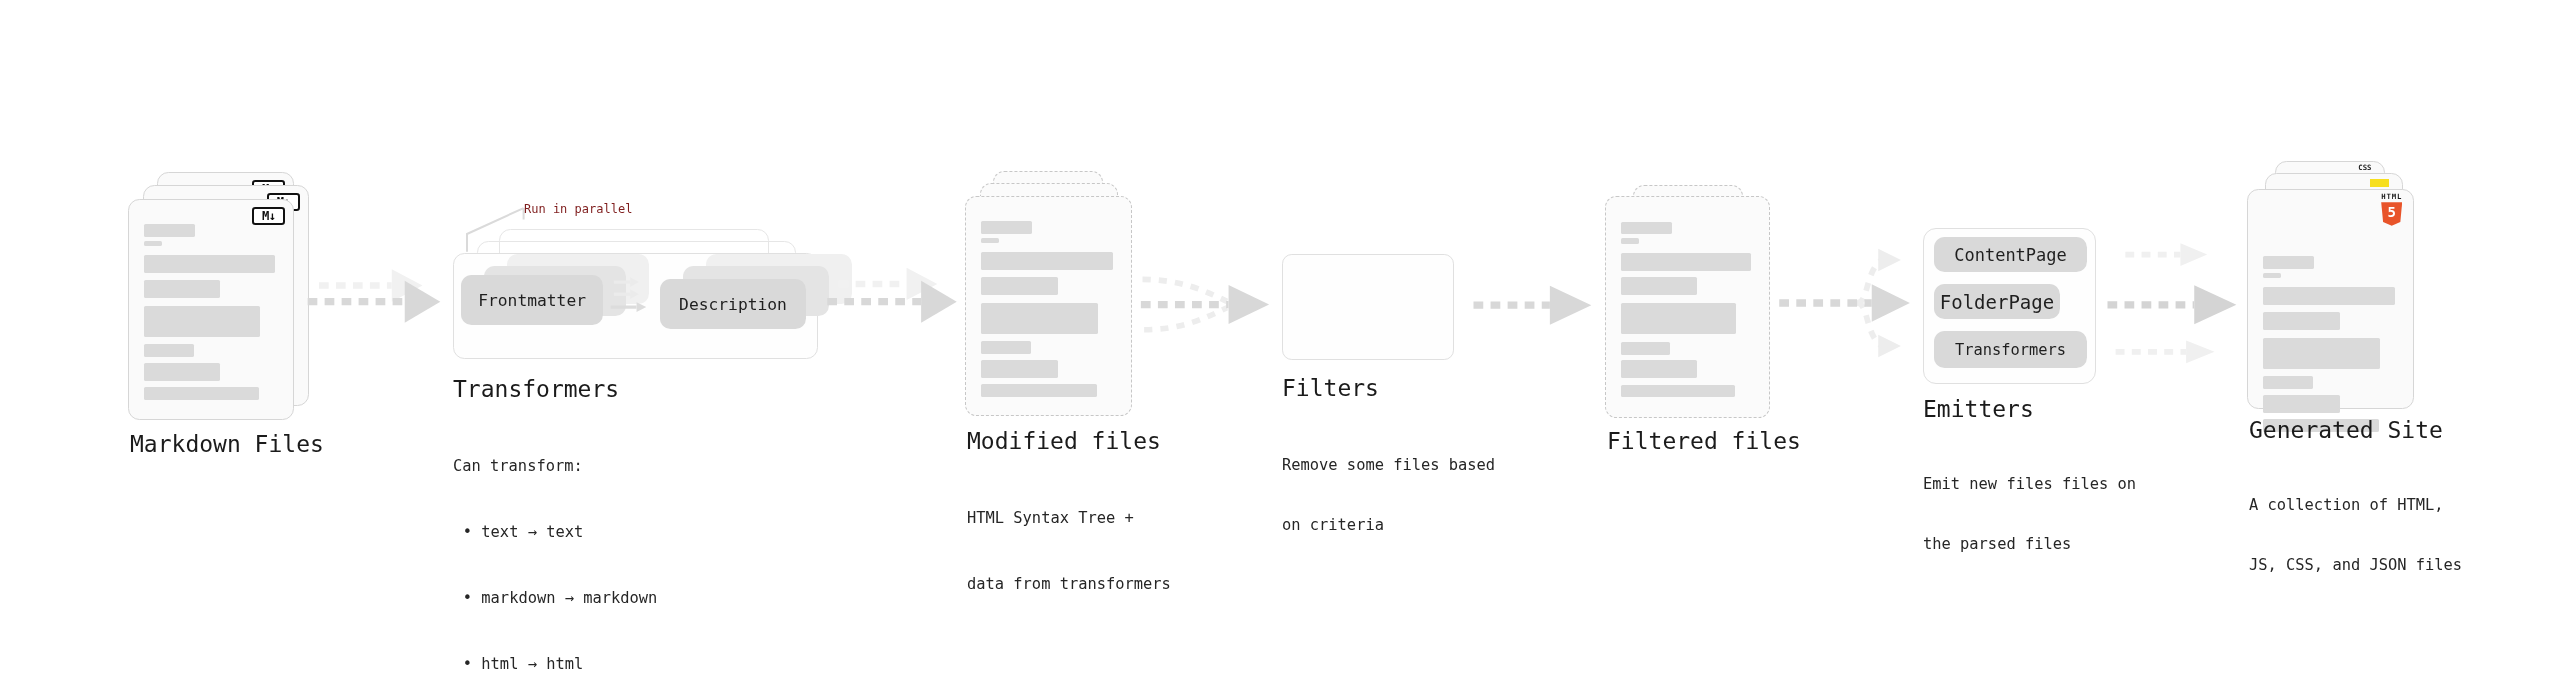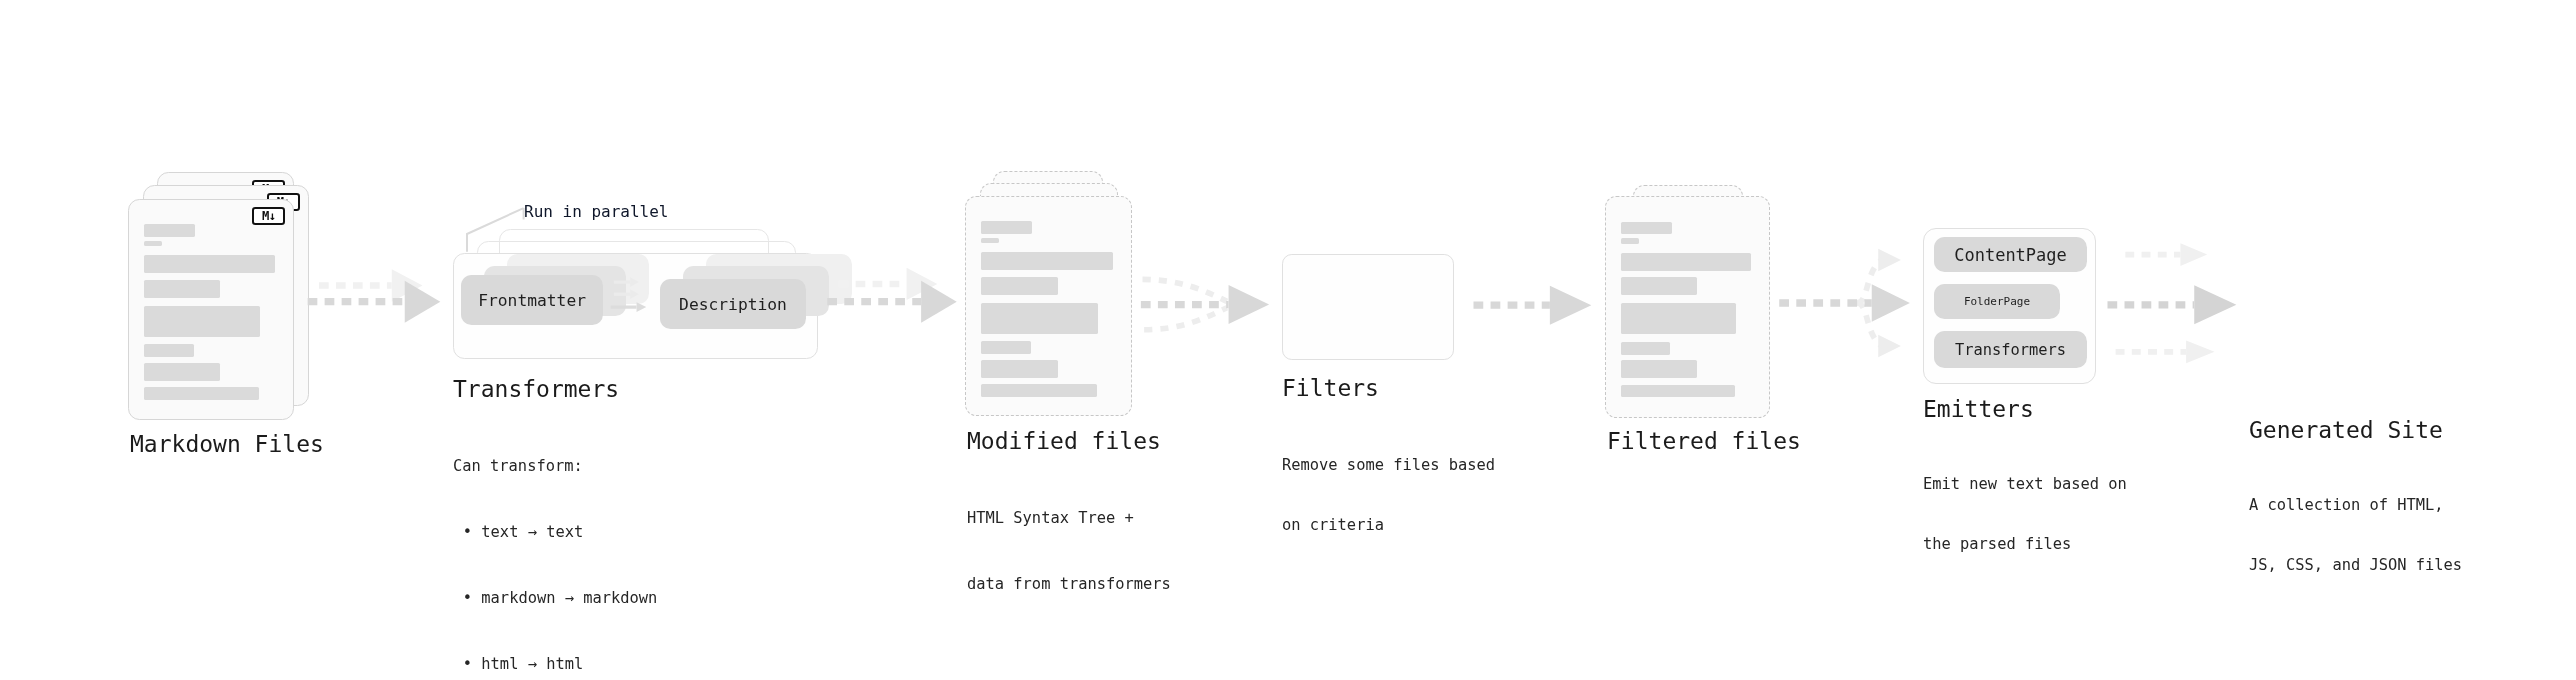--- a/index.html
+++ b/index.html
@@ -31,21 +31,21 @@
   .box.ghost-box{background:transparent;border-color:#e6e6e6;}
   .pill{position:absolute;background:#d9d9d9;border-radius:10.6px;display:flex;align-items:center;
     justify-content:center;font-size:16.3px;color:#1f1f1f;box-sizing:border-box;}
   .pill.g1{background:#e4e4e4;}
   .pill.g2{background:#f0f0f0;}
   
   .node-label{position:absolute;font-size:23px;line-height:24.4px;color:#1b1b1b;white-space:pre;}
   .caption{position:absolute;font-size:15.4px;line-height:22px;color:#262626;white-space:pre;}
   .caption .ln{display:block;}
   .caption .bullet{display:block;padding-left:9.8px;}
-  .annotation{position:absolute;font-size:16px;color:#0f172a;white-space:pre;}
+  .annotation{position:absolute;font-size:12px;color:#7f1d1d;white-space:pre;}
   .abs{position:absolute;}
 </style>
 </head>
 <body>
 
 <div class="canvas">
 
   <div class="stack" style="left:128px;top:172px;width:211px;height:252px">
     <div class="card" style="left:29px;top:0;width:137px;height:221px">
       <div class="md-badge"><span>M↓</span></div>
@@ -199,43 +199,70 @@
       <polygon points="126,130 154,144 126,158" fill="#ededed"></polygon>
       <line x1="4" y1="91" x2="118" y2="91" stroke="#d8d8d8" stroke-width="9" stroke-dasharray="12 9"></line>
       <polygon points="118,68 165,91 118,114" fill="#d8d8d8"></polygon>
     </g>
   </svg>
 
   <div class="box" style="left:1923px;top:228px;width:173px;height:156px;border-radius:13px"></div>
   <div class="pill" style="left:1934px;top:237px;width:153px;height:35px;font-size:17px">
       <span>ContentPage</span>
     </div>
-  <div class="pill" style="left:1934px;top:284px;width:126px;height:35px;font-size:11px">
+  <div class="pill" style="left:1934px;top:284px;width:126px;height:35px;font-size:19px">
       <span>FolderPage</span>
     </div>
   <div class="pill" style="left:1934px;top:331px;width:153px;height:37px;font-size:15.4px">
       <span>Transformers</span>
     </div>
   <div class="node-label" style="left:1923px;top:397px">Emitters</div>
   <div class="caption" style="left:1923px;top:433px;line-height:20.3px">
-    <span class="ln">Emit new text based on</span>
+    <span class="ln">Emit new files files on</span>
     <span class="ln">the parsed files</span>
   </div>
 
   <svg class="abs" style="left:2101px;top:234px" width="150" height="140" viewBox="0 0 185 172">
     <g fill="none">
       <line x1="30" y1="25" x2="98" y2="25" stroke="#f0f0f0" stroke-width="7" stroke-dasharray="11 9"></line>
       <polygon points="98,11 131,25 98,39" fill="#f0f0f0"></polygon>
       <line x1="8" y1="87" x2="115" y2="87" stroke="#d4d4d4" stroke-width="9" stroke-dasharray="12 9"></line>
       <polygon points="115,63 167,87 115,111" fill="#d4d4d4"></polygon>
       <line x1="18" y1="145" x2="105" y2="145" stroke="#f0f0f0" stroke-width="7" stroke-dasharray="11 9"></line>
       <polygon points="105,131 140,145 105,159" fill="#f0f0f0"></polygon>
     </g>
   </svg>
 
+  <div class="stack" style="left:2247px;top:161px;width:203px;height:260px">
+    <div class="card" style="left:28.4px;top:0;width:110px;height:73px">
+      <div class="css-badge">
+        <span class="t">CSS</span>
+        <div class="css-bar bar-b" style="background: rgb(43, 102, 246);"></div>
+      </div>
+    </div>
+    <div class="card" style="left:18px;top:12.2px;width:138px;height:73px">
+      <div class="js-badge" style="background: rgb(247, 223, 30);"></div>
+    </div>
+    <div class="card" style="left:0;top:28px;width:167px;height:220px">
+      <div class="html5-badge">
+        <div class="word">HTML</div>
+        <div class="shield" style="background: rgb(232, 84, 42);">5</div>
+      </div>
+      <div class="bars" style="top:42px">
+          <div class="bar" style="width: 38%; height: 12.2px; margin-top: 24.4px;"></div>
+          <div class="bar" style="width: 13%; height: 5.7px; margin-top: 4.1px;"></div>
+          <div class="bar" style="width: 98%; height: 18px; margin-top: 9px;"></div>
+          <div class="bar" style="width: 57%; height: 18px; margin-top: 6.5px;"></div>
+          <div class="bar" style="width: 87%; height: 31px; margin-top: 8.1px;"></div>
+          <div class="bar" style="width: 37%; height: 13px; margin-top: 7.3px;"></div>
+          <div class="bar" style="width: 57%; height: 18px; margin-top: 5.7px;"></div>
+          <div class="bar" style="width: 86%; height: 12.2px; margin-top: 6.5px;"></div>
+        </div>
+    </div>
+  </div>
   <div class="node-label" style="left:2249px;top:418px">Generated Site</div>
   <div class="caption" style="left:2249px;top:454px;line-height:20.3px">
     <span class="ln">A collection of HTML,</span>
     <span class="ln">JS, CSS, and JSON files</span>
   </div>
 
 </div>
 
 
 </body></html>

